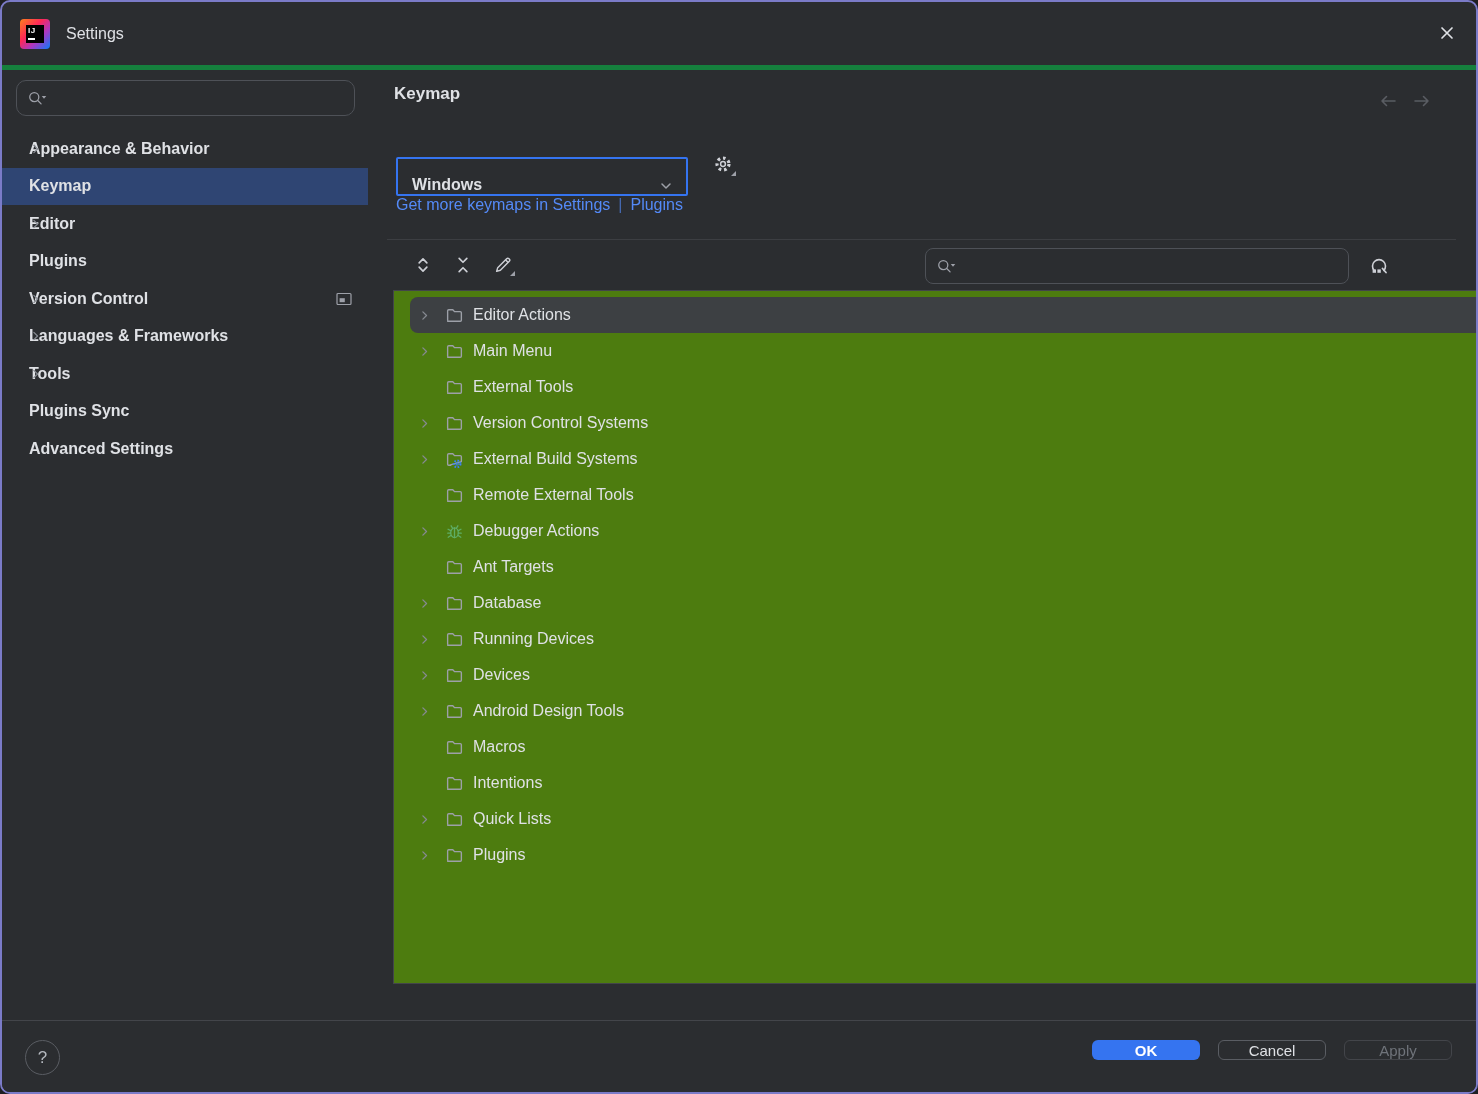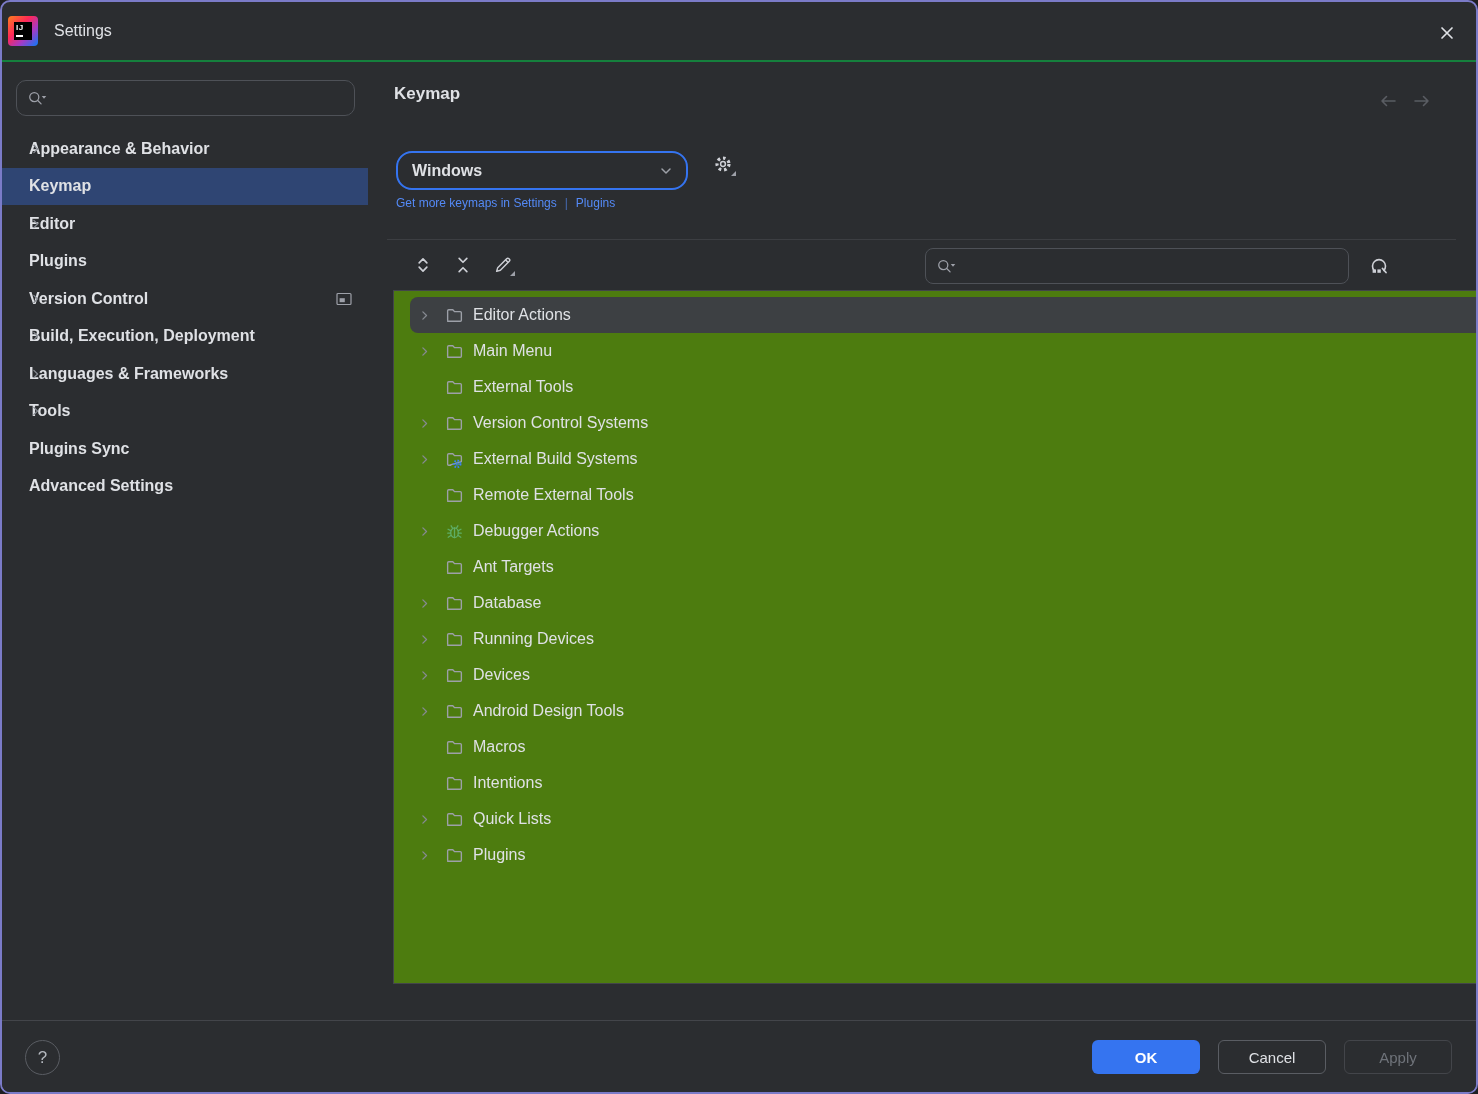--- a/index.html
+++ b/index.html
@@ -4,23 +4,23 @@
 <style>
   * { margin:0; padding:0; box-sizing:border-box; }
   html,body { background:#1e1f22; font-family:"Liberation Sans", sans-serif; }
   .window {
     position:relative; width:1478px; height:1094px;
     background:#2b2d30; border:2px solid #7b7bc8; border-radius:10px;
     overflow:hidden; color:#dfe1e5;
   }
   
   .titlebar {
-    position:absolute; top:0; left:0; right:0; height:60px;
-    display:flex; align-items:center; padding-left:6px;
-    border-bottom:2px solid #15803d;
+    position:absolute; top:0; left:0; right:0; height:68px;
+    display:flex; align-items:center; padding-left:18px;
+    border-bottom:5px solid #15803d;
   }
   .logo {
     width:30px; height:30px; border-radius:4px; position:relative;
     background:linear-gradient(135deg,#fc801d 0%,#fe2857 38%,#a839c4 66%,#087cfa 100%);
   }
   .logo .logo-inner {
     position:absolute; left:6px; top:6px; width:18px; height:18px; background:#000;
   }
   .logo .logo-letters { position:absolute; left:2px; top:1px; color:#fff; font-size:8px; font-weight:700; letter-spacing:0.5px; }
   .logo .logo-bar { position:absolute; left:2px; bottom:3px; width:7px; height:2px; background:#fff; }
@@ -47,31 +47,31 @@
   }
   .side-row.selected { background:#2f4573; }
   .side-chevron { position:absolute; left:27px; top:50%; transform:translateY(-50%); display:flex; }
   .side-trailing { position:absolute; right:16px; top:50%; transform:translateY(-50%); display:flex; }
   
   .content { position:absolute; left:390px; top:63px; right:2px; bottom:72px; }
   .page-title { position:absolute; left:2px; top:19px; font-size:17px; font-weight:700; color:#dfe1e5; }
   .nav-arrows { position:absolute; right:40px; top:24px; display:flex; gap:10px; }
   .nav-arrow { width:24px; height:24px; background:none; border:none; display:flex; align-items:center; justify-content:center; cursor:default; }
   .keymap-select {
-    position:absolute; left:4px; top:86px; width:292px; height:39px;
-    border:2px solid #3574f0; border-radius:16px; background:#2b2d30;
-    display:flex; align-items:center; padding:0 12px 0 14px; cursor:pointer;
+    position:absolute; left:4px; top:92px; width:292px; height:39px;
+    border:2px solid #3574f0; border-radius:2px; background:#2b2d30;
+    display:flex; align-items:flex-end; padding:0 12px 0 14px; cursor:pointer;
   }
   .keymap-select .select-value { flex:1; font-size:16px; font-weight:600; color:#dfe1e5; }
   .gear-btn {
     position:absolute; left:316px; top:84px; width:30px; height:30px;
     background:none; border:none; display:flex; align-items:center; justify-content:center; cursor:pointer; position:absolute;
   }
   .corner-tri { position:absolute; right:2px; bottom:3px; width:0; height:0; border-left:5px solid transparent; border-bottom:5px solid #9da0a8; }
-  .links-row { position:absolute; left:4px; top:131px; font-size:12px; display:flex; gap:8px; }
+  .links-row { position:absolute; left:4px; top:131px; font-size:16px; display:flex; gap:8px; }
   .links-row a { color:#548af7; text-decoration:none; cursor:pointer; }
   .links-row .pipe { color:#548af7; opacity:0.65; }
   .content-divider { position:absolute; left:-5px; right:18px; top:174px; height:1px; background:#3c3e42; }
   .toolbar-btn {
     position:absolute; top:186px; width:28px; height:28px;
     background:none; border:none; display:flex; align-items:center; justify-content:center; cursor:pointer;
   }
   .tool-search {
     position:absolute; left:533px; top:183px; width:424px; height:36px;
     border:1px solid #4e5157; border-radius:8px; background:#2b2d30;
@@ -100,21 +100,21 @@
     border-top:1px solid #43454a; background:#2b2d30;
   }
   .help-btn {
     position:absolute; left:23px; top:19px; width:35px; height:35px;
     border:1px solid #5a5d63; border-radius:50%; background:none;
     color:#b4b8bf; font-size:17px; font-family:inherit; cursor:pointer;
     display:flex; align-items:center; justify-content:center;
   }
   .footer-buttons { position:absolute; right:24px; top:19px; display:flex; gap:18px; }
   .btn {
-    width:108px; height:34px; border-radius:6px; font-size:15px; font-family:inherit;
+    width:108px; height:20px; border-radius:6px; font-size:15px; font-family:inherit;
     display:flex; align-items:center; justify-content:center; cursor:pointer; background:transparent;
   }
   .btn-ok { background:#3574f0; border:none; color:#ffffff; font-weight:600; }
   .btn-cancel { border:1px solid #5a5d63; color:#dfe1e5; }
   .btn-apply { border:1px solid #43454a; color:#6f737a; cursor:default; }
 </style>
 </head>
 <body>
 
 <div class="window">
@@ -180,29 +180,20 @@
               <path d="M6 3.5 L10.5 8 L6 12.5" stroke="#868a91" stroke-width="1.6" stroke-linecap="round" stroke-linejoin="round"></path>
             </svg>
     </span>
     <span class="side-label">Version Control</span>
     <span class="side-trailing">
       <svg width="16" height="14" viewBox="0 0 16 14" fill="none">
         <rect x="1" y="1.5" width="14" height="11" rx="1" stroke="#9da0a8" stroke-width="1.2"></rect>
         <rect x="3.6" y="6.2" width="5.2" height="4" fill="#9da0a8"></rect>
       </svg>
     </span>
-  </div>
-        <div class="side-row">
-    <span class="side-chevron">
-      <svg width="13" height="13" viewBox="0 0 16 16" fill="none">
-              <path d="M6 3.5 L10.5 8 L6 12.5" stroke="#868a91" stroke-width="1.6" stroke-linecap="round" stroke-linejoin="round"></path>
-            </svg>
-    </span>
-    <span class="side-label">Build, Execution, Deployment</span>
-
   </div>
         <div class="side-row">
     <span class="side-chevron">
       <svg width="13" height="13" viewBox="0 0 16 16" fill="none">
               <path d="M6 3.5 L10.5 8 L6 12.5" stroke="#868a91" stroke-width="1.6" stroke-linecap="round" stroke-linejoin="round"></path>
             </svg>
     </span>
     <span class="side-label">Languages &amp; Frameworks</span>
 
   </div>

